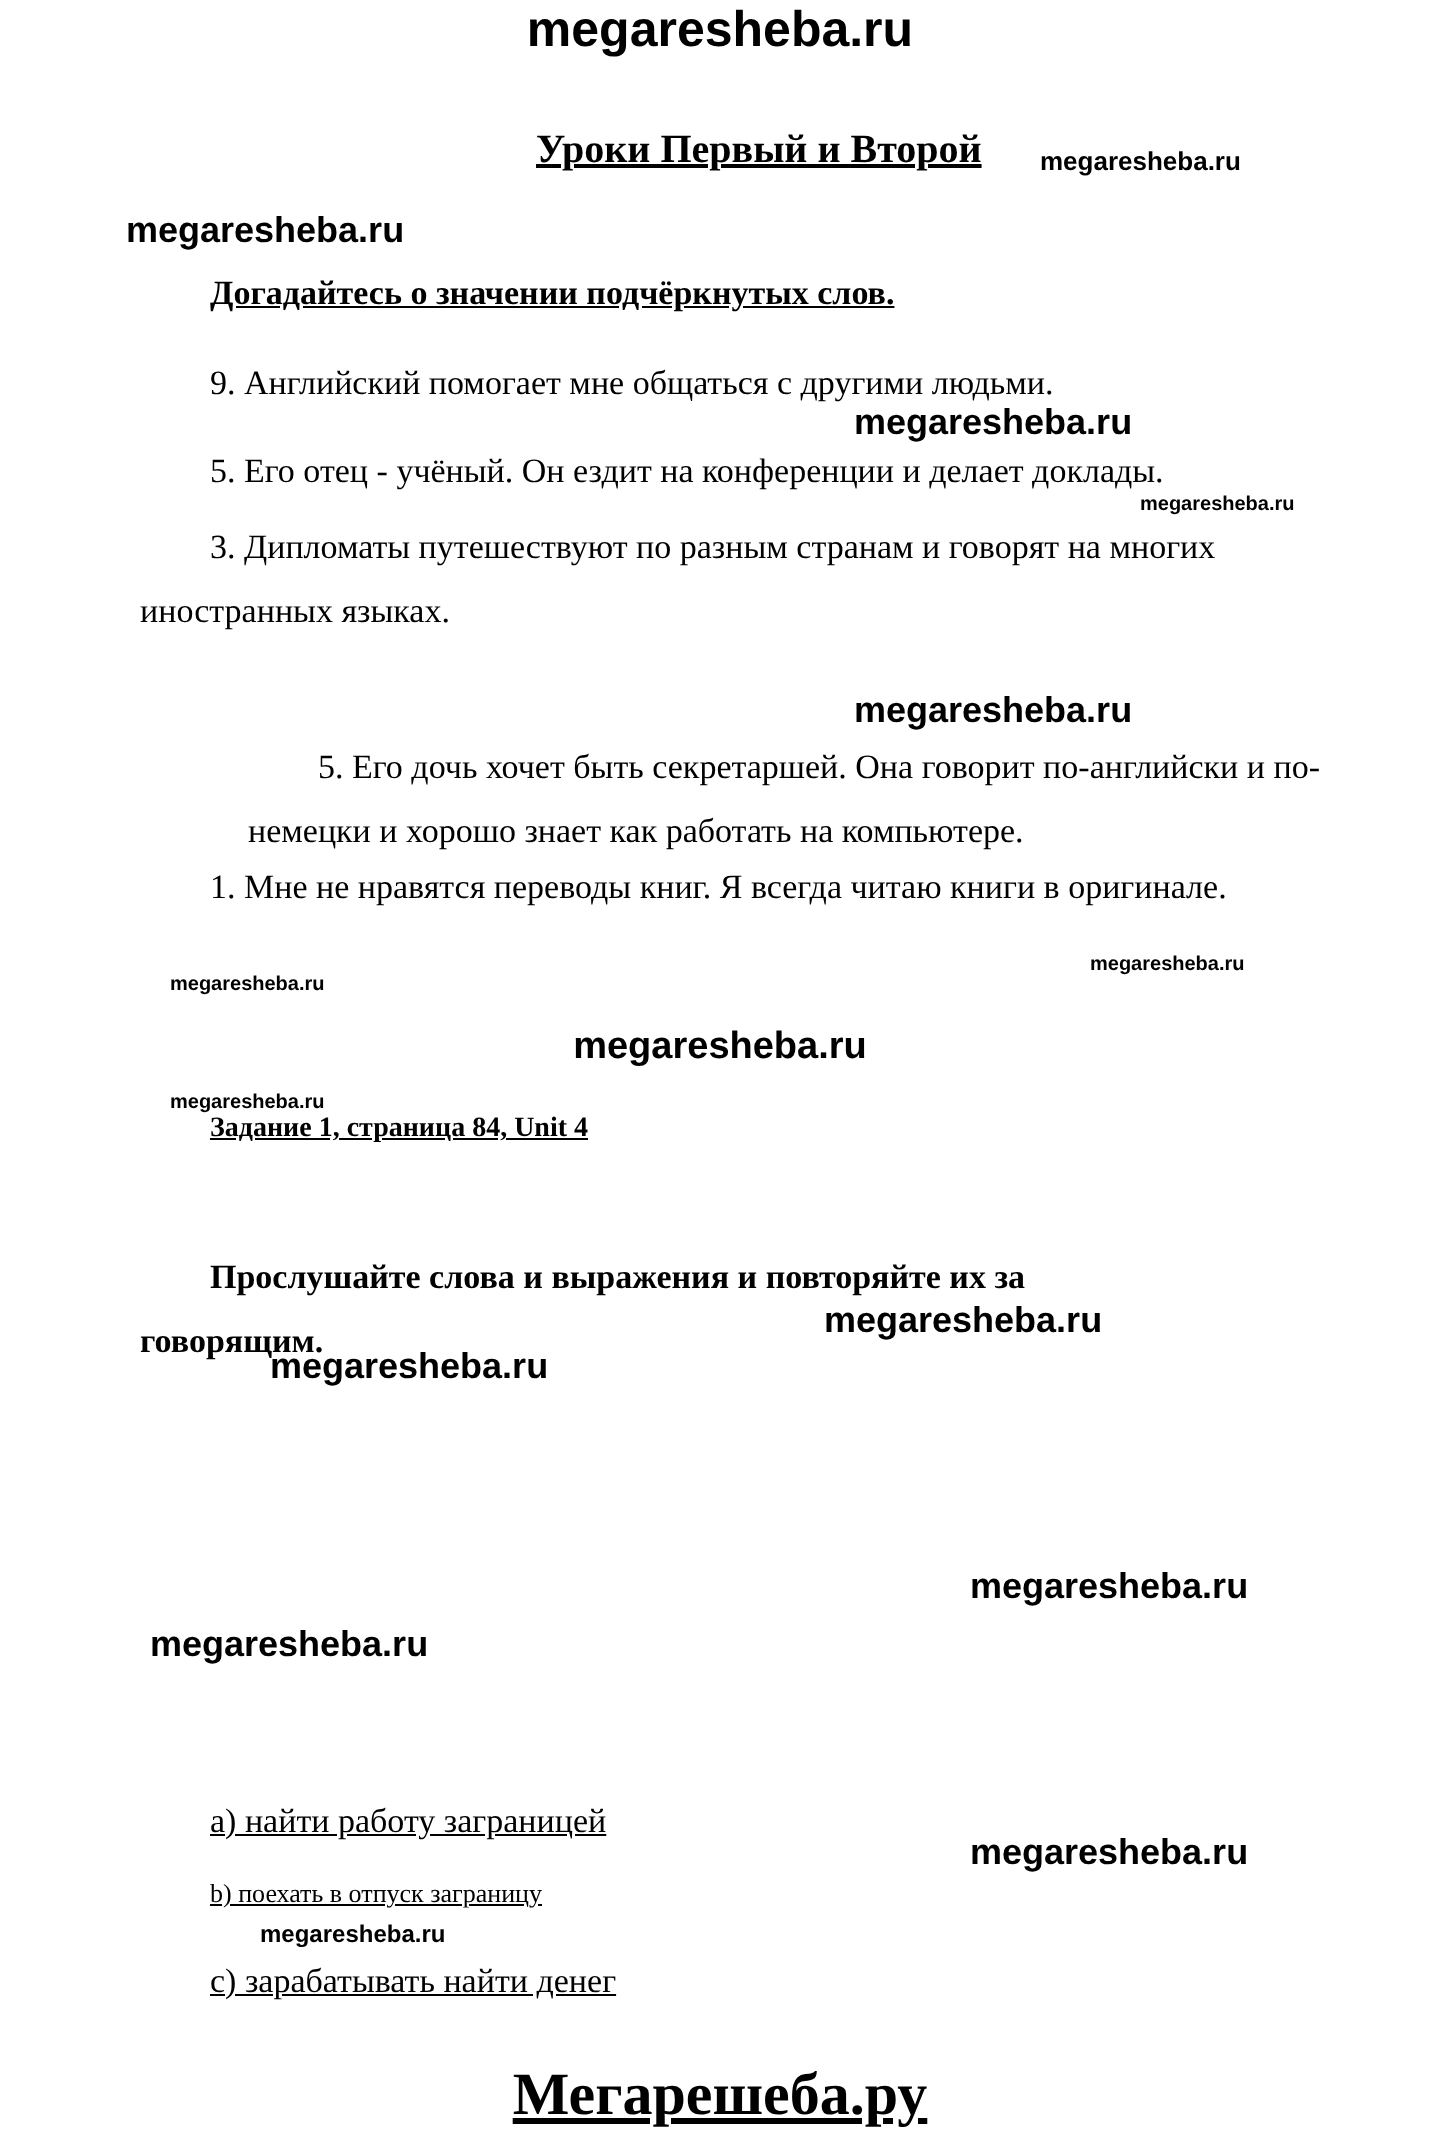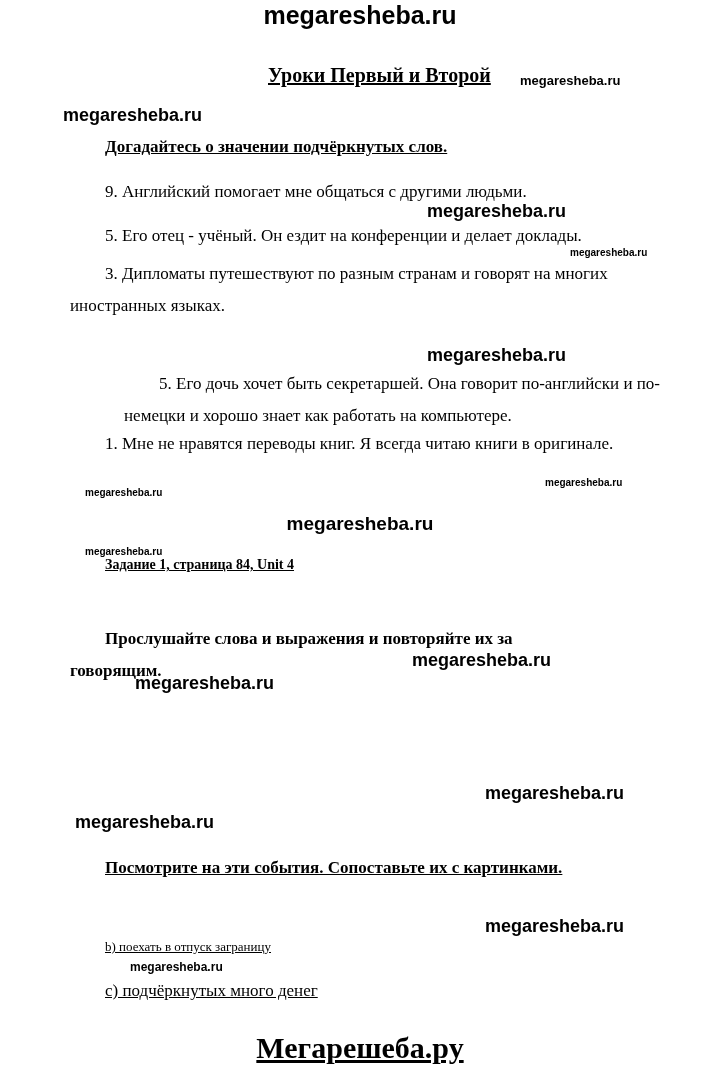--- a/index.html
+++ b/index.html
@@ -77,26 +77,26 @@
 
   <div class="para bold" style="left:70px; top:623px; width:515px;">Прослушайте слова и выражения и повторяйте их за говорящим.</div>
 
   <div class="wm" style="left:412px; top:651px; font-size:18px;">megaresheba.ru</div>
 
   <div class="wm" style="left:135px; top:674px; font-size:18px;">megaresheba.ru</div>
 
   <div class="wm" style="left:485px; top:784px; font-size:18px;">megaresheba.ru</div>
   <div class="wm" style="left:75px; top:813px; font-size:18px;">megaresheba.ru</div>
 
-  <div class="serif bold abs" style="left:105px; top:858px; font-size:17px;">Посмотрите на эти события. Сопоставьте их с картинками.</div>
 
+  <div class="serif abs" style="left:105px; top:901px; font-size:17px;">a) найти работу заграницей</div>
 
   <div class="wm" style="left:485px; top:917px; font-size:18px;">megaresheba.ru</div>
 
   <div class="serif abs" style="left:105px; top:939px; font-size:13px;">b) поехать в отпуск заграницу</div>
 
   <div class="wm" style="left:130px; top:961px; font-size:12px;">megaresheba.ru</div>
 
-  <div class="serif abs" style="left:105px; top:981px; font-size:17px;">c) подчёркнутых много денег</div>
+  <div class="serif abs" style="left:105px; top:981px; font-size:17px;">c) зарабатывать найти денег</div>
 
   <div class="serif bold abs center" style="top:1031px; font-size:30px;">Мегарешеба.ру</div>
 
 </div>
 
 </body></html>

